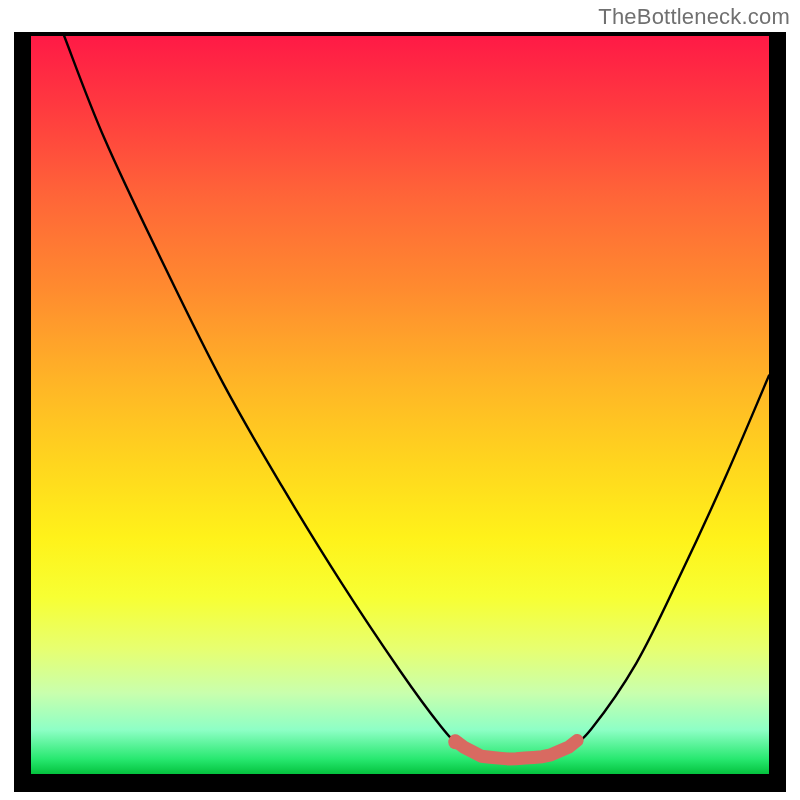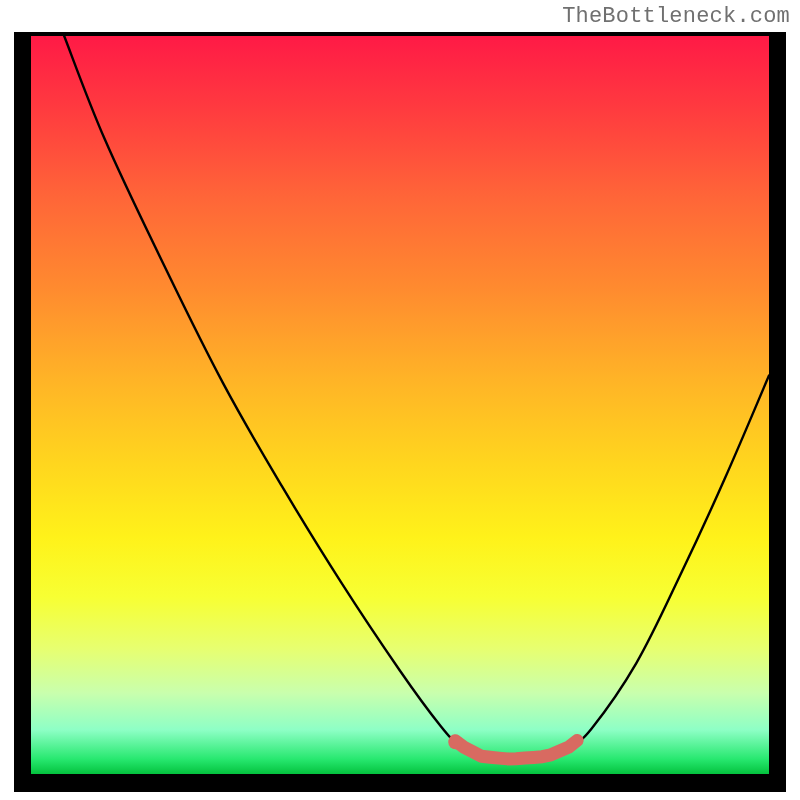--- a/index.html
+++ b/index.html
@@ -2,21 +2,20 @@
 <html><head>
 <meta charset="utf-8">
 <style>
   * { margin: 0; padding: 0; box-sizing: border-box; }
   html, body { width: 800px; height: 800px; overflow: hidden; background: #fff; font-family: Arial, Helvetica, sans-serif; }
   .frame { position: relative; width: 800px; height: 800px; }
   .attribution {
     position: absolute; top: 4px; right: 10px;
     font-size: 22px; color: #707070; font-weight: 400;
     letter-spacing: 0.2px;
-    font-family: Liberation Mono, monospace;
   }
   .plot-wrap {
     position: absolute; left: 14px; top: 32px;
     width: 772px; height: 760px;
     background: #000;
   }
   .plot-inner {
     position: absolute; left: 17px; top: 4px;
     width: 738px; height: 738px;
     overflow: hidden;

